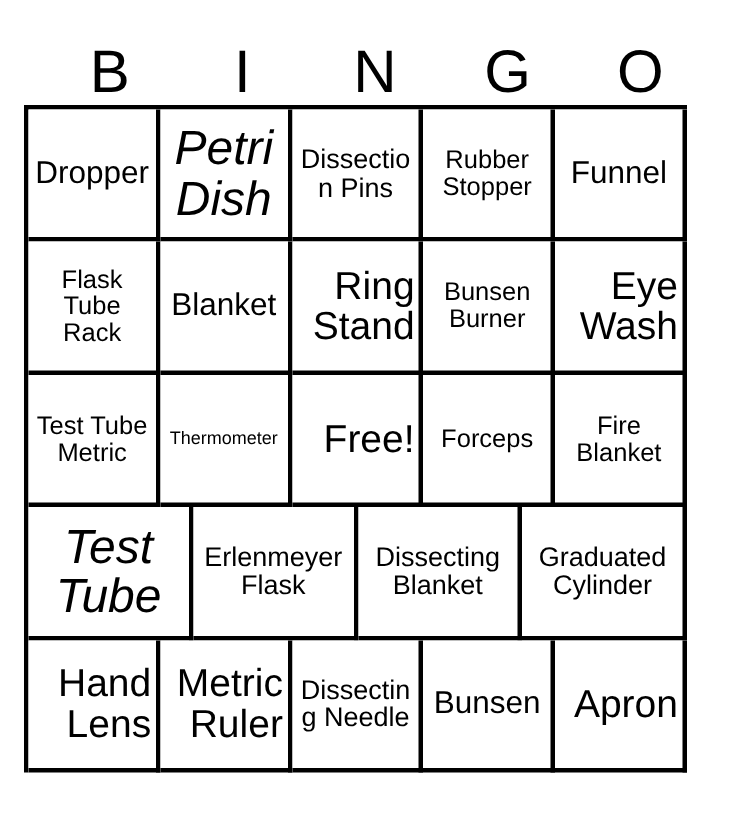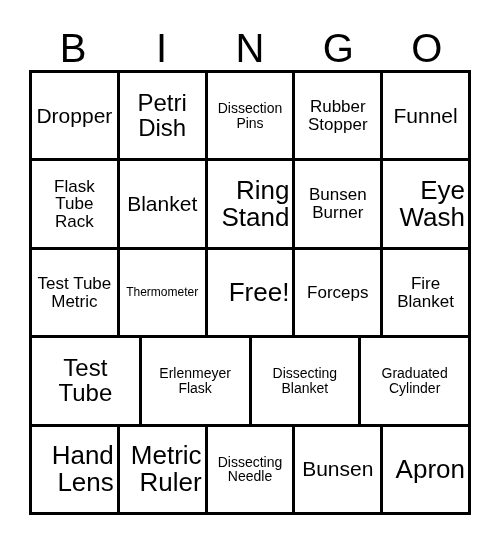--- a/index.html
+++ b/index.html
@@ -40,21 +40,21 @@
     line-height: 44px;
     font-weight: 400;
     letter-spacing: 0;
     color: #000000;
     user-select: none;
   }
 
   
   .grid {
     position: absolute;
-    left: 29px;
+    left: 16px;
     top: 70px;
     width: 442px;
     height: 445px;
     box-sizing: border-box;
     border-top: 3px solid #000000;
     border-left: 3px solid #000000;
     display: flex;
     flex-direction: column;
   }
   .grid-row {
@@ -80,25 +80,25 @@
     display: block;
     width: 100%;
     line-height: 1.04;
     color: #000000;
     word-break: normal;
     overflow-wrap: break-word;
     hyphens: none;
   }
 
   
-  .fs-xl   { font-size: 24px; }
+  .fs-xl   { font-size: 32px; font-style: italic; }
   .fs-lg   { font-size: 26px; text-align: right; }
   .fs-md   { font-size: 21px; }
   .fs-sm   { font-size: 17px; }
-  .fs-xs   { font-size: 14px; }
+  .fs-xs   { font-size: 18px; }
   .fs-xxs  { font-size: 12px; }
 </style>
 </head>
 <body>
 
 <div class="card">
 
   <div class="header-row">
     <div class="header-cell">B</div>
     <div class="header-cell">I</div>

